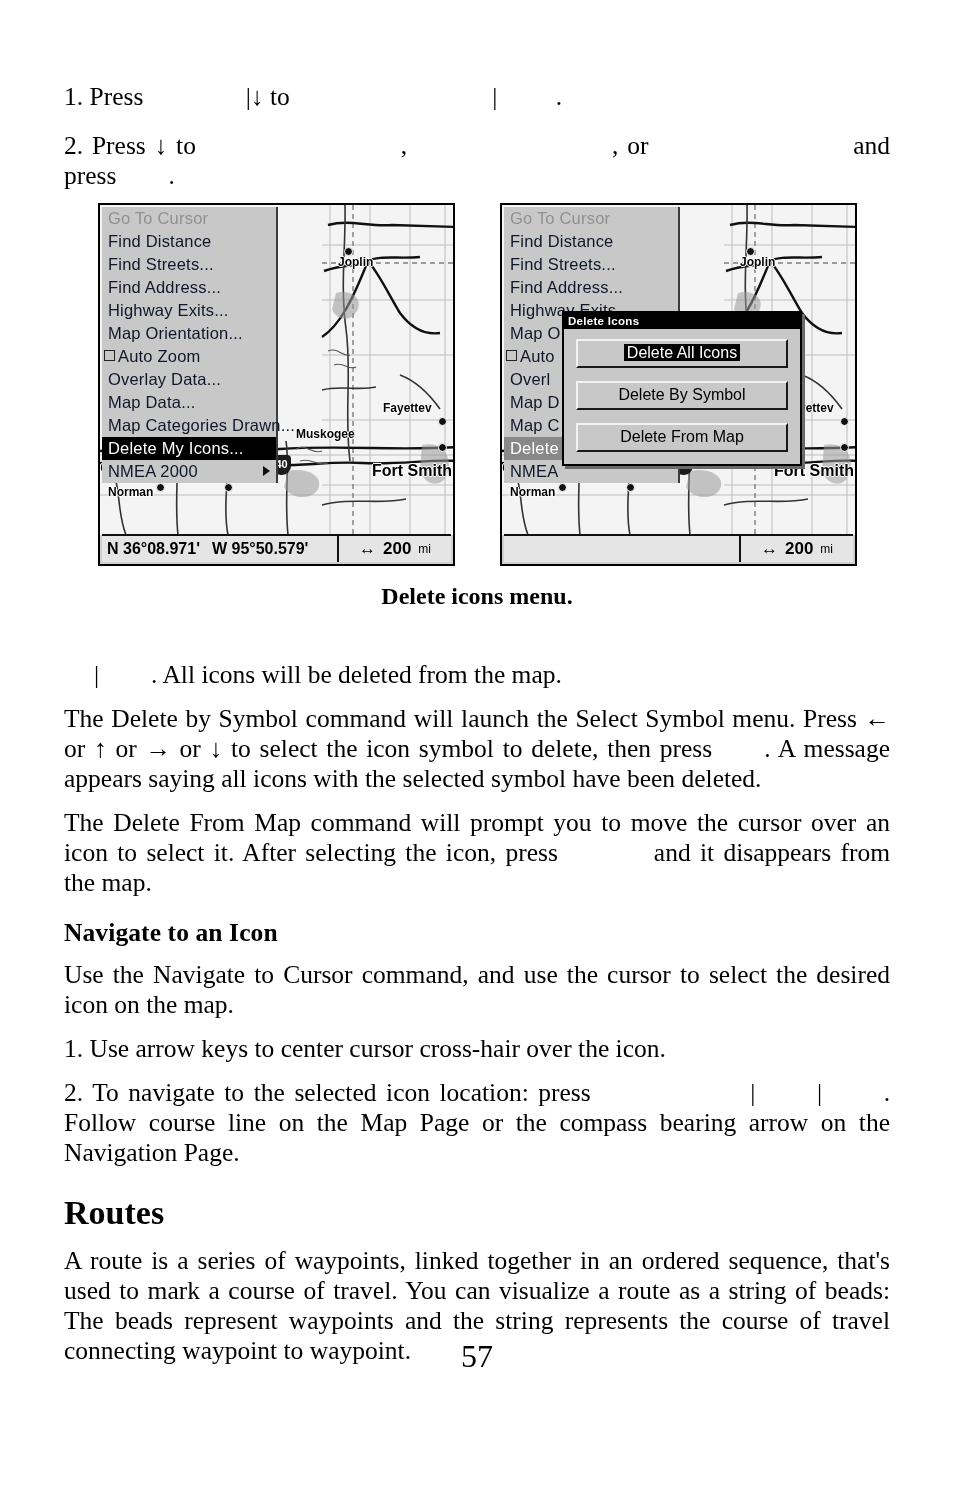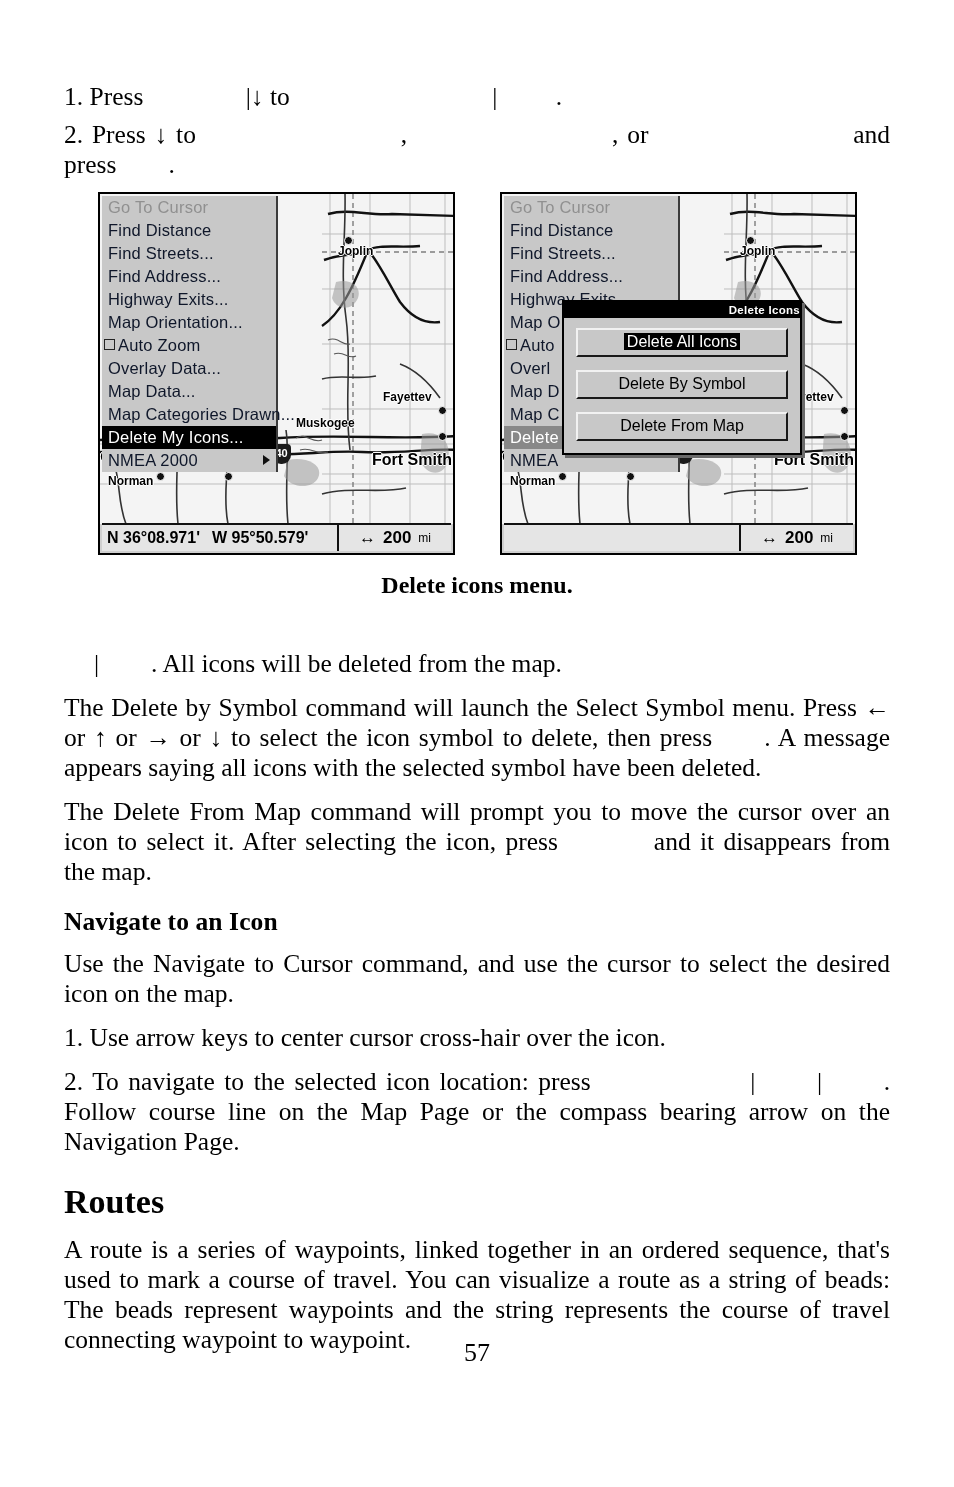--- a/index.html
+++ b/index.html
@@ -9,41 +9,41 @@
     color:#000;position:relative;overflow:hidden;
   }
   .page{position:relative;width:954px;height:1487px;padding:0;box-sizing:border-box;}
   .content{position:absolute;left:64px;top:82px;width:826px;}
 
   
   p.body{
     font-size:25.5px;line-height:30px;margin:0 0 14px 0;
     text-align:justify;text-justify:inter-word;
   }
-  p.step{font-size:25.5px;line-height:30px;margin:0 0 8px 0;text-align:justify;}
+  p.step{font-size:25.5px;line-height:30px;margin:0 0 19px 0;text-align:justify;}
   p.step2{font-size:25.5px;line-height:30px;margin:0 0 8px 0;text-align:justify;}
   .gap-s{display:inline-block;width:52px;}
   .gap-m{display:inline-block;width:96px;}
   .gap-l{display:inline-block;width:150px;}
   .gap-xl{display:inline-block;width:196px;}
   .gap-xs{display:inline-block;width:30px;}
 
   h3.sub{
     font-size:25.5px;line-height:30px;margin:20px 0 12px 0;
     font-weight:bold;letter-spacing:0.1px;
   }
   h2.sec{
     font-size:34px;line-height:38px;margin:26px 0 14px 0;font-weight:bold;
   }
   .caption{
     text-align:center;font-weight:bold;font-size:24px;margin:10px 0 20px 0;
   }
   .pagenum{
     position:absolute;left:0;top:1338px;width:954px;text-align:center;
-    font-size:26px;
+    font-size:32px;
   }
 
   
   .figures{position:relative;height:370px;margin:12px 0 0 0;}
   .unit{
     position:absolute;top:0;width:357px;height:363px;
     border:2px solid #000;background:#cfcfcf;box-sizing:border-box;
     font-family:"Liberation Sans","DejaVu Sans",sans-serif;
     overflow:hidden;
   }
@@ -114,21 +114,21 @@
   .status .coords.empty{gap:0;}
 
   
   .dialog{
     position:absolute;left:60px;top:106px;width:240px;
     background:#c8c8c8;border:2px solid #000;box-sizing:border-box;
     box-shadow:3px 3px 0 #6a6a6a;
   }
   .dlg-title{
     background:#000;color:#fff;font-size:11.5px;font-weight:bold;
-    padding:2px 0 2px 4px;letter-spacing:0.3px;text-align:right;
+    padding:2px 0 2px 4px;letter-spacing:0.3px;
   }
   .dlg-body{padding:10px 12px 12px 12px;}
   .dbtn{
     border:2px outset #e4e4e4;background:#c8c8c8;
     text-align:center;font-size:16px;padding:3px 0 4px 0;margin-bottom:13px;
     border-top-color:#f2f2f2;border-left-color:#f2f2f2;
     border-right-color:#6e6e6e;border-bottom-color:#6e6e6e;
   }
   .dbtn:last-child{margin-bottom:0;}
   .dbtn .hl{background:#000;color:#fff;padding:0 3px;}

